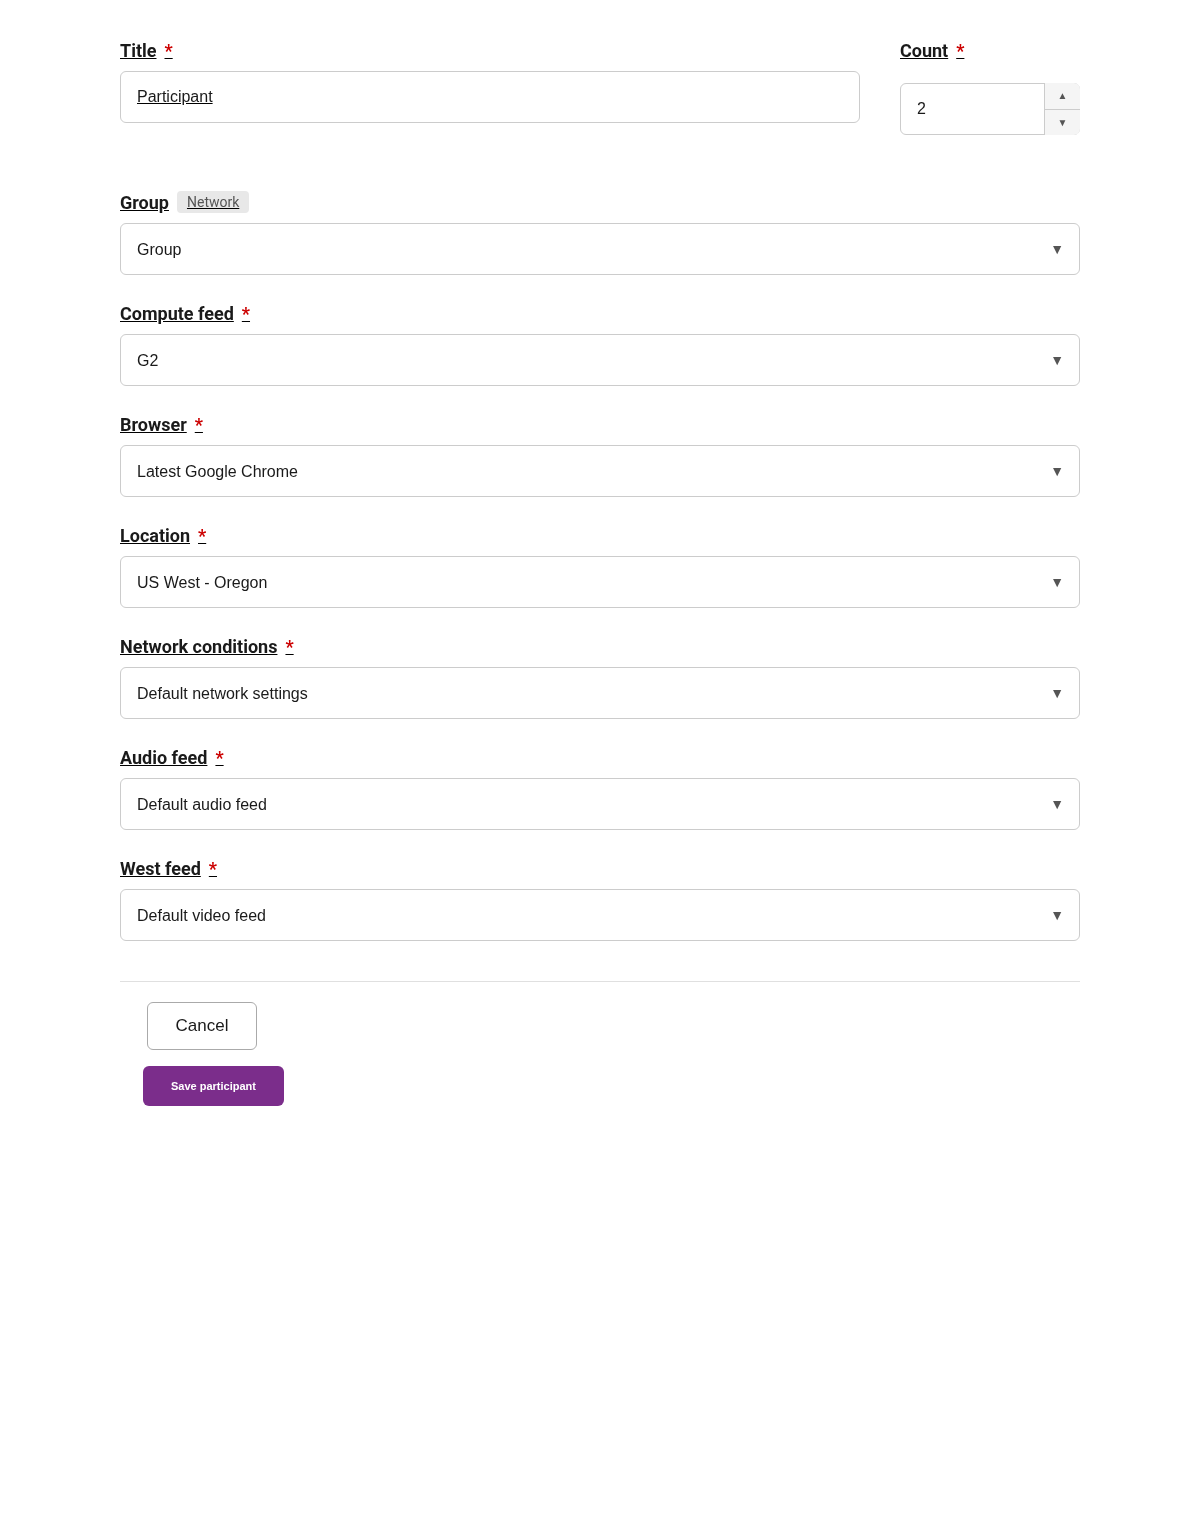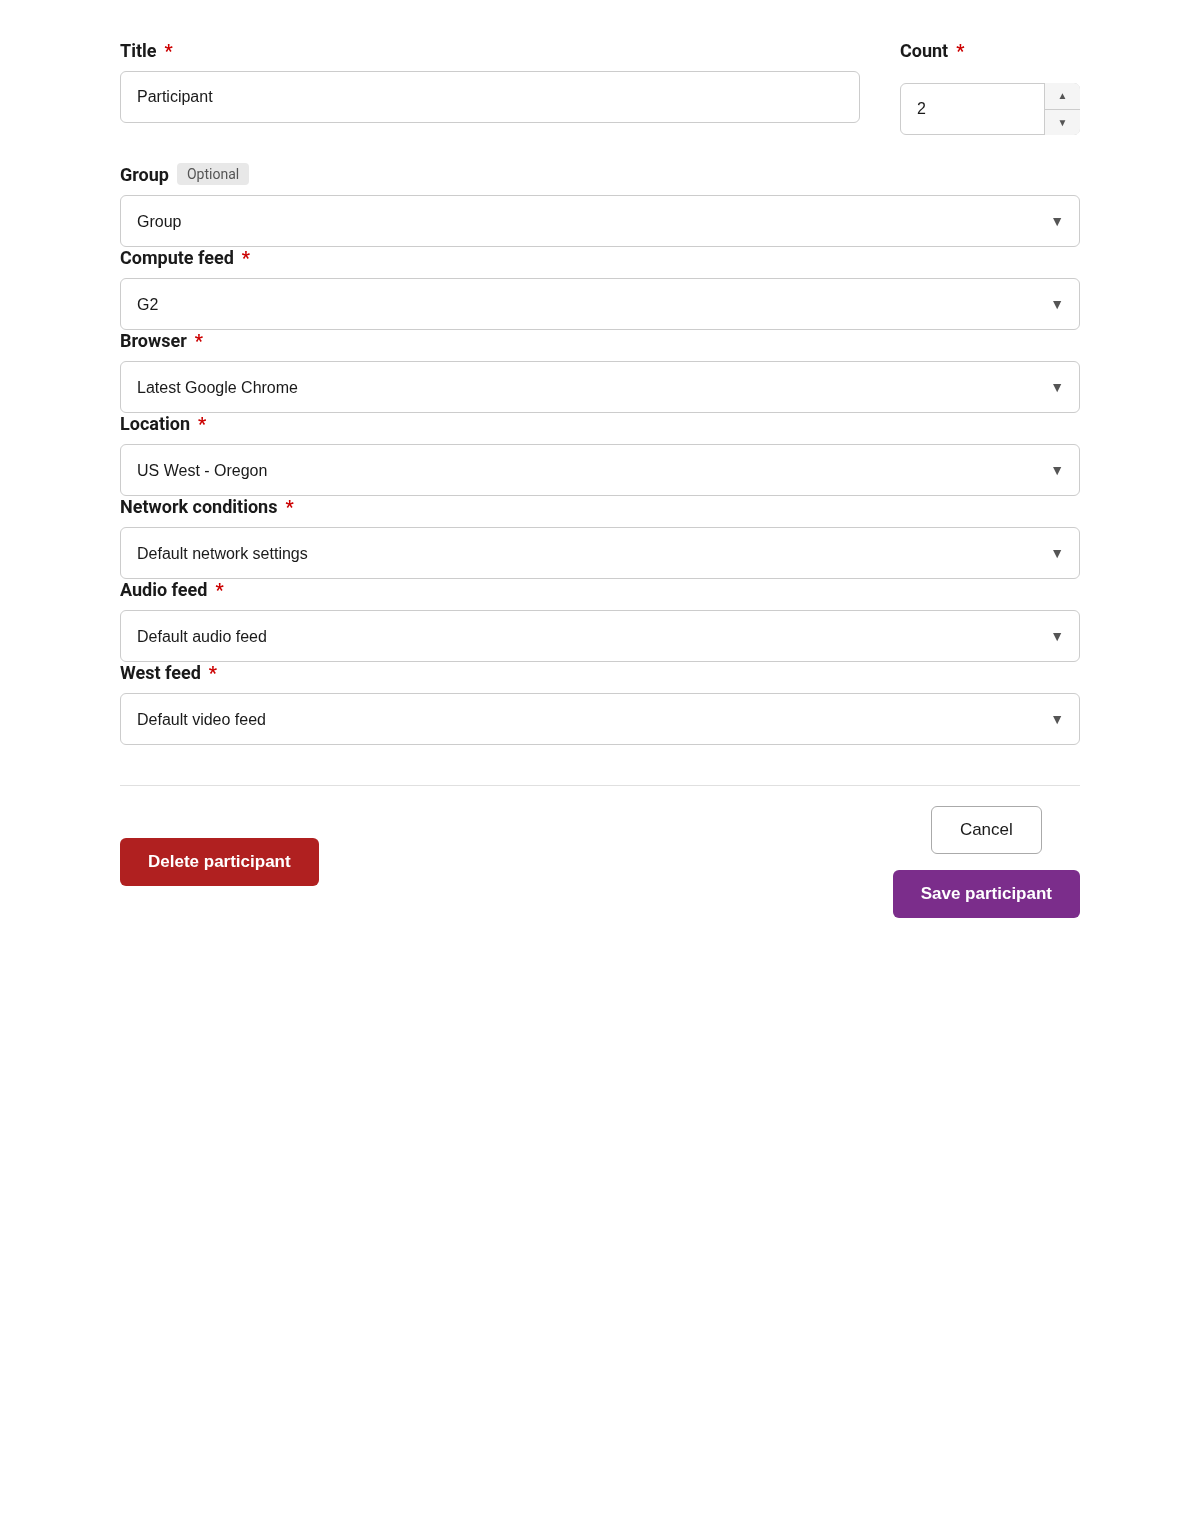--- a/index.html
+++ b/index.html
@@ -26,20 +26,22 @@
 
     .field-row {
       display: flex;
       gap: 40px;
       margin-bottom: 28px;
     }
 
     .field-group {
       display: flex;
       flex-direction: column;
+      margin-bottom: 28px;
+      text-decoration: underline;
     }
 
     .field-group.title-group {
       flex: 1;
     }
 
     .field-group.count-group {
       width: 180px;
       gap: 12px;
     }
@@ -196,23 +198,24 @@
       font-weight: 400;
       cursor: pointer;
     }
 
     .btn-save {
       background: #7b2d8b;
       color: #ffffff;
       border: none;
       border-radius: 6px;
       padding: 14px 28px;
-      font-size: 17px;
+      font-size: 11px;
       font-weight: 700;
       cursor: pointer;
+      margin-left: 23px;
     }
   </style>
 </head>
 <body>
 
 <div class="form-container">
 
   <div class="field-row">
     <div class="field-group title-group">
       <label class="field-label">
@@ -233,21 +236,21 @@
           <button class="spinner-btn">▲</button>
           <button class="spinner-btn">▼</button>
         </div>
       </div>
     </div>
   </div>
 
   <div class="field-group">
     <label class="field-label">
       <span>Group</span>
-      <span class="optional-badge">Optional</span>
+      <span class="optional-badge">Network</span>
     </label>
     <div class="select-wrapper">
       <select class="select-input">
         <option value="group" selected="">Group</option>
       </select>
       <span class="select-arrow">▼</span>
     </div>
   </div>
 
   <div class="field-group">
@@ -322,20 +325,19 @@
     </label>
     <div class="select-wrapper">
       <select class="select-input">
         <option value="default" selected="">Default video feed</option>
       </select>
       <span class="select-arrow">▼</span>
     </div>
   </div>
 
   <div class="footer-row">
-    <button class="btn-delete">Delete participant</button>
     <div class="footer-right">
       <button class="btn-cancel">Cancel</button>
       <button class="btn-save">Save participant</button>
     </div>
   </div>
 
 </div>
 
 </body></html>

